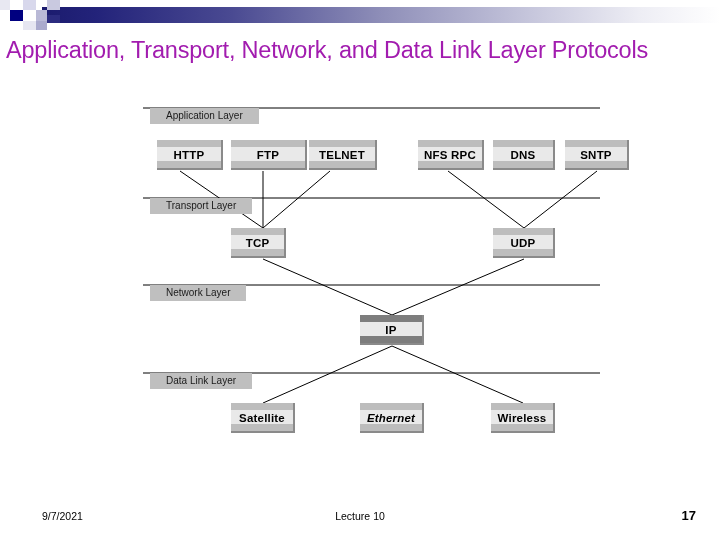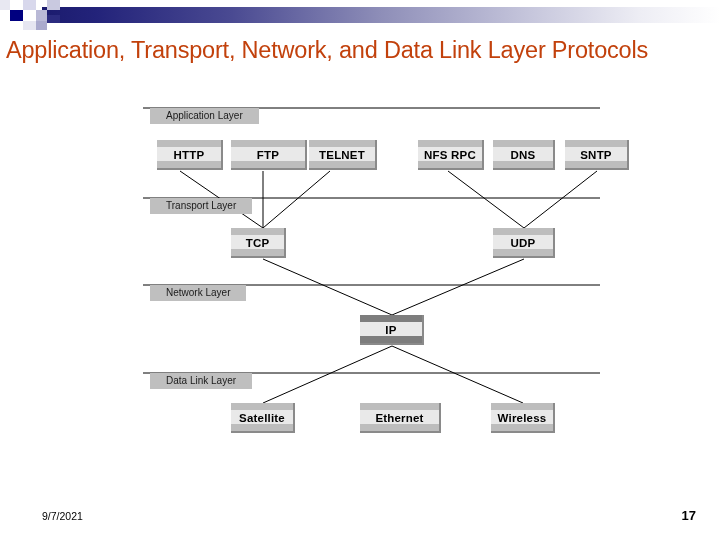--- a/index.html
+++ b/index.html
@@ -29,21 +29,21 @@
   }
   .deco-sq { position: absolute; }
 
   
   #title {
     position: absolute;
     left: 6px; top: 36px;
     width: 700px;
     font-size: 23.5px;
     line-height: 29px;
-    color: #c2410c;
+    color: #a21caf;
     letter-spacing: -0.2px;
   }
 
   
   #diagram {
     position: absolute;
     left: 0; top: 95px;
     width: 720px; height: 365px;
     background: #ffffff;
   }
@@ -200,29 +200,30 @@
         <div class="band-top"></div>
         <div class="plabel">IP</div>
         <div class="band-bot"></div>
       </div>
       <div class="layer-label" style="left: 150px; top: 278px;">Data Link Layer</div>
       <div class="pbox" style="left: 231px; top: 308px; width: 64px;">
         <div class="band-top"></div>
         <div class="plabel">Satellite</div>
         <div class="band-bot"></div>
       </div>
-      <div class="pbox" style="left: 360px; top: 308px; width: 81px;">
+      <div class="pbox" style="left: 360px; top: 308px; width: 64px; font-style: italic;">
         <div class="band-top"></div>
         <div class="plabel">Ethernet</div>
         <div class="band-bot"></div>
       </div>
       <div class="pbox" style="left: 491px; top: 308px; width: 64px;">
         <div class="band-top"></div>
         <div class="plabel">Wireless</div>
         <div class="band-bot"></div>
       </div>
     </div>
 </div>
 
 <div id="footer">
   <div id="footer-date">9/7/2021</div>
+  <div id="footer-center">Lecture 10</div>
   <div id="footer-page">17</div>
 </div>
 
 </body></html>

